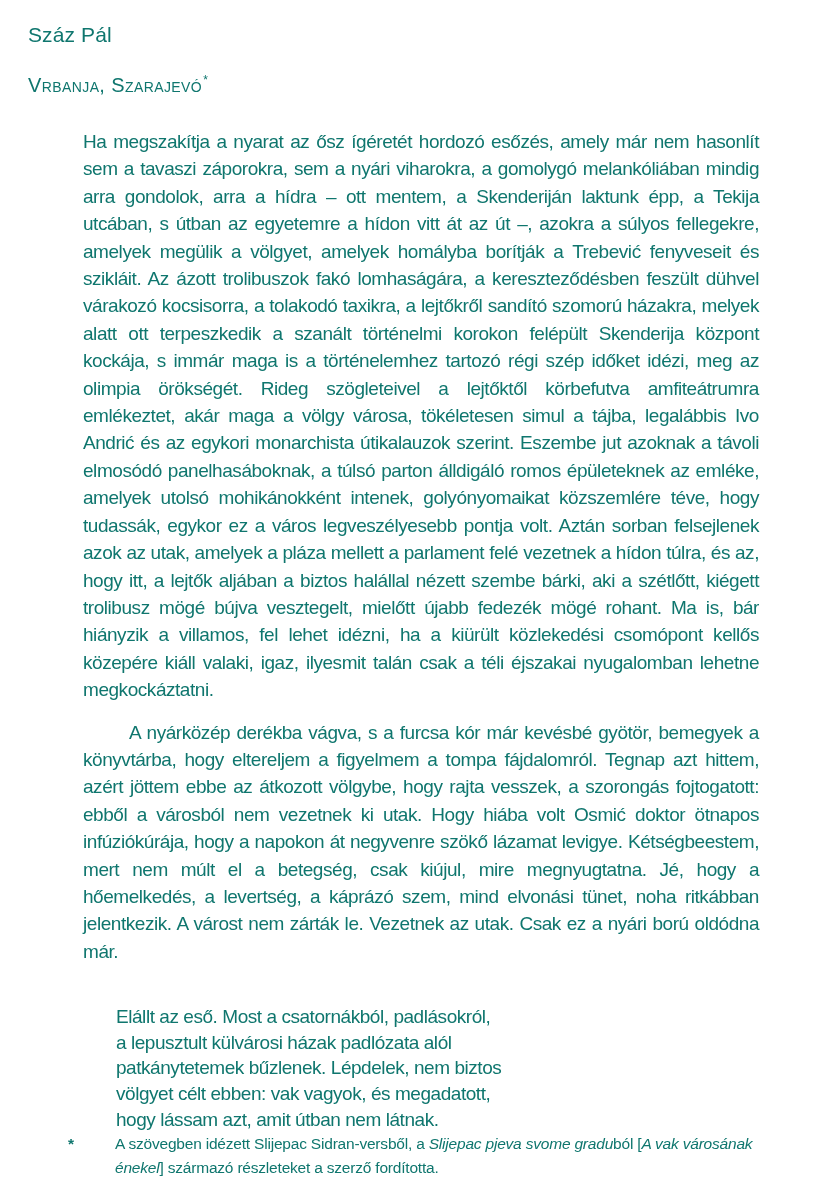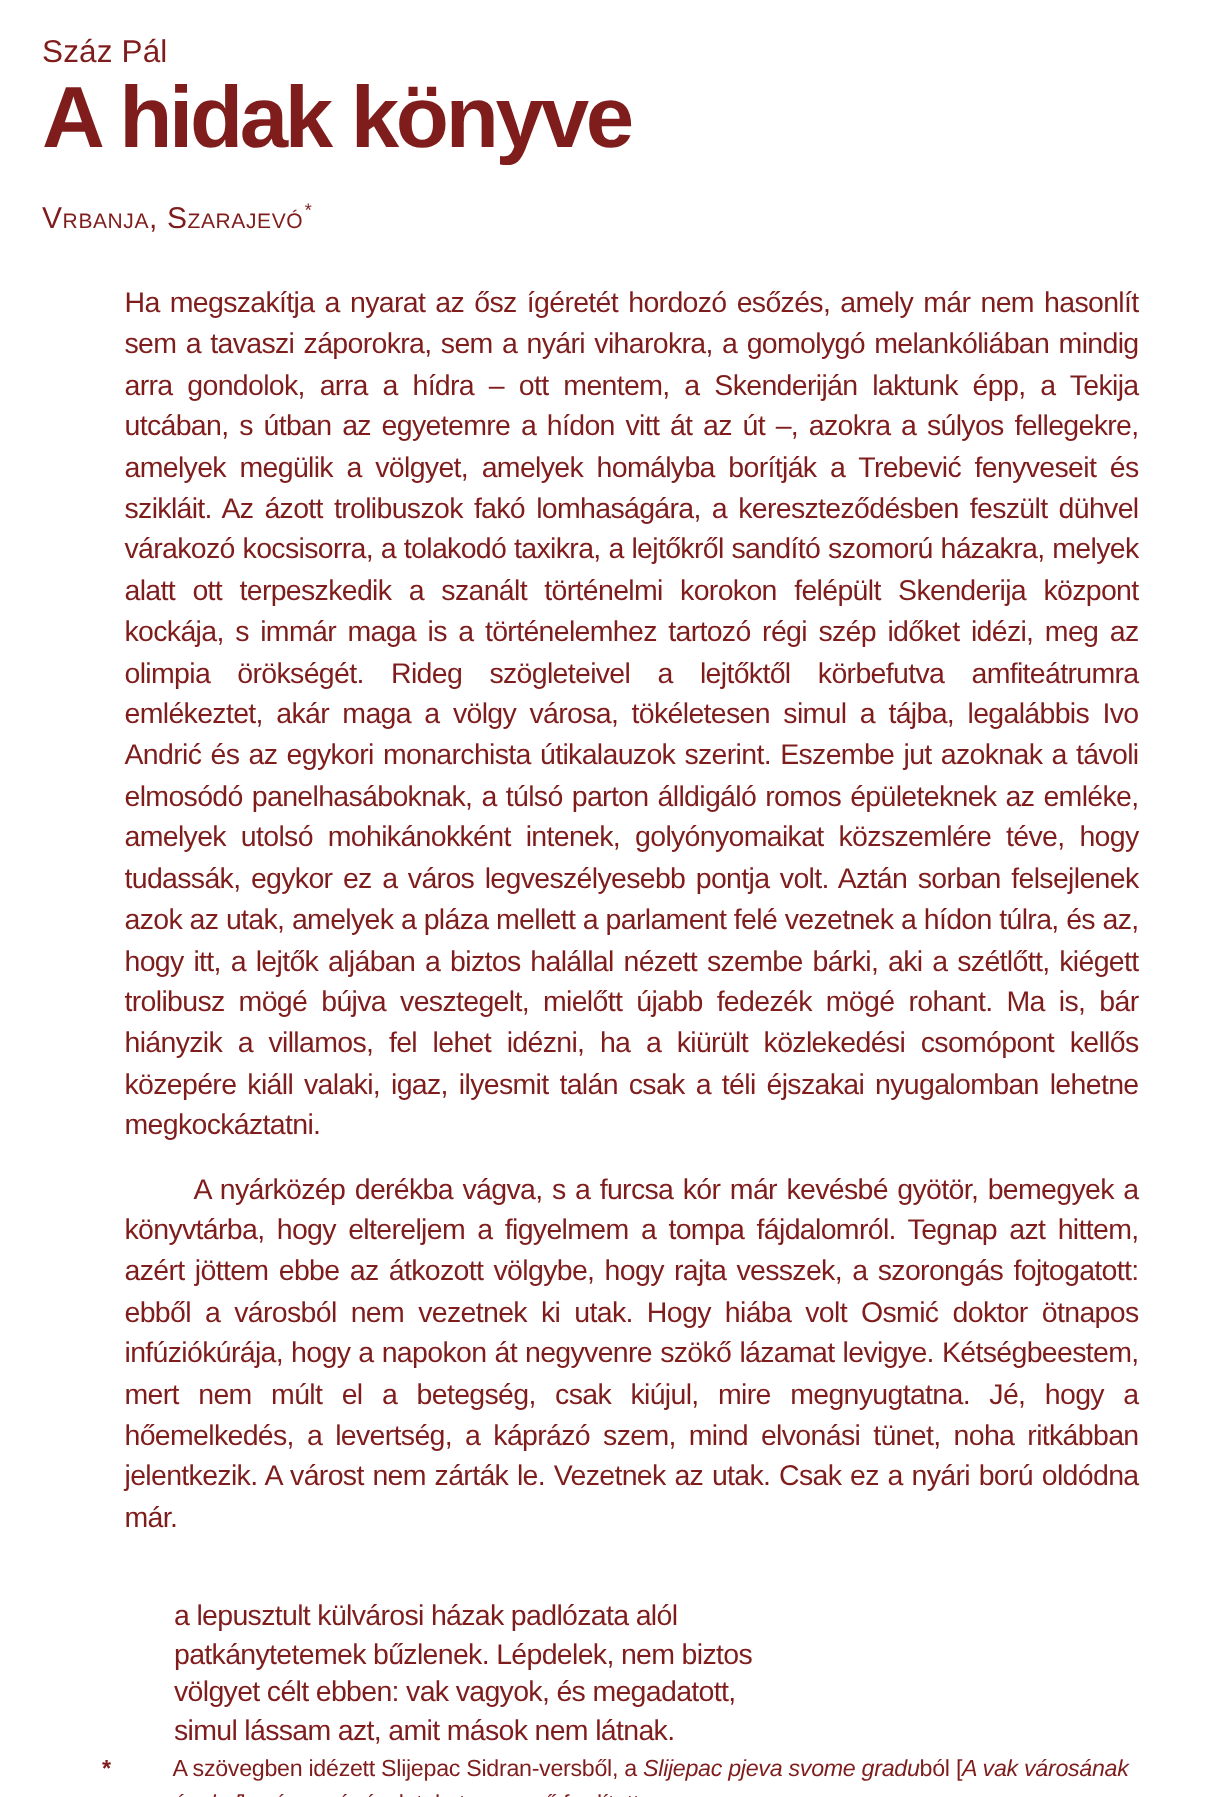--- a/index.html
+++ b/index.html
@@ -5,21 +5,21 @@
   html, body {
     margin: 0;
     padding: 0;
     background: #ffffff;
   }
   .page {
     position: relative;
     width: 818px;
     height: 1198px;
     background: #ffffff;
-    color: #7f1d1d;
+    color: #0f766e;
     font-family: "Liberation Sans", sans-serif;
     display: flex;
     flex-direction: column;
     box-sizing: border-box;
     overflow: hidden;
   }
   
   .header {
     padding: 22px 0 0 28px;
   }
@@ -97,34 +97,34 @@
     font-style: italic;
   }
 </style>
 </head>
 <body>
 
 <div class="page">
 
   <div class="header">
     <div class="author">Száz Pál</div>
-    <div class="title">A hidak könyve</div>
     <div class="subtitle"><span>Vrbanja, Szarajevó</span><span class="note-marker">*</span></div>
   </div>
 
   <div class="main-text">
     <p>Ha megszakítja a nyarat az ősz ígéretét hordozó esőzés, amely már nem hasonlít sem a tavaszi záporokra, sem a nyári viharokra, a gomolygó melankóliában mindig arra gondolok, arra a hídra – ott mentem, a Skenderiján laktunk épp, a Tekija utcában, s útban az egyetemre a hídon vitt át az út –, azokra a súlyos fellegekre, amelyek megülik a völgyet, amelyek homályba borítják a Trebević fenyveseit és szikláit. Az ázott trolibuszok fakó lomhaságára, a kereszteződésben feszült dühvel várakozó kocsisorra, a tolakodó taxikra, a lejtőkről sandító szomorú házakra, melyek alatt ott terpeszkedik a szanált történelmi korokon felépült Skenderija központ kockája, s immár maga is a történelemhez tartozó régi szép időket idézi, meg az olimpia örökségét. Rideg szögleteivel a lejtőktől körbefutva amfiteátrumra emlékeztet, akár maga a völgy városa, tökéletesen simul a tájba, legalábbis Ivo Andrić és az egykori monarchista útikalauzok szerint. Eszembe jut azoknak a távoli elmosódó panelhasáboknak, a túlsó parton álldigáló romos épületeknek az emléke, amelyek utolsó mohikánokként intenek, golyónyomaikat közszemlére téve, hogy tudassák, egykor ez a város legveszélyesebb pontja volt. Aztán sorban felsejlenek azok az utak, amelyek a pláza mellett a parlament felé vezetnek a hídon túlra, és az, hogy itt, a lejtők aljában a biztos halállal nézett szembe bárki, aki a szétlőtt, kiégett trolibusz mögé bújva vesztegelt, mielőtt újabb fedezék mögé rohant. Ma is, bár hiányzik a villamos, fel lehet idézni, ha a kiürült közlekedési csomópont kellős közepére kiáll valaki, igaz, ilyesmit talán csak a téli éjszakai nyugalomban lehetne megkockáztatni.</p>
     <p class="para-indent">A nyárközép derékba vágva, s a furcsa kór már kevésbé gyötör, bemegyek a könyvtárba, hogy eltereljem a figyelmem a tompa fájdalomról. Tegnap azt hittem, azért jöttem ebbe az átkozott völgybe, hogy rajta vesszek, a szorongás fojtogatott: ebből a városból nem vezetnek ki utak. Hogy hiába volt Osmić doktor ötnapos infúziókúrája, hogy a napokon át negyvenre szökő lázamat levigye. Kétségbeestem, mert nem múlt el a betegség, csak kiújul, mire megnyugtatna. Jé, hogy a hőemelkedés, a levertség, a káprázó szem, mind elvonási tünet, noha ritkábban jelentkezik. A várost nem zárták le. Vezetnek az utak. Csak ez a nyári ború oldódna már.</p>
   </div>
 
   <div class="poem">
+    <div>Elállt az eső. Most a csatornákból, padlásokról,</div>
     <div>a lepusztult külvárosi házak padlózata alól</div>
     <div>patkánytetemek bűzlenek. Lépdelek, nem biztos</div>
     <div>völgyet célt ebben: vak vagyok, és megadatott,</div>
-    <div>simul lássam azt, amit mások nem látnak.</div>
+    <div>hogy lássam azt, amit útban nem látnak.</div>
   </div>
 
   <div class="footnote">
     <div class="footnote-marker">*</div>
     <div class="footnote-text"><span>A szövegben idézett Slijepac Sidran-versből, a </span><span class="it">Slijepac pjeva svome gradu</span><span>ból [</span><span class="it">A vak városának énekel</span><span>] származó részleteket a szerző fordította.</span></div>
   </div>
 
 </div>
 
 </body></html>

